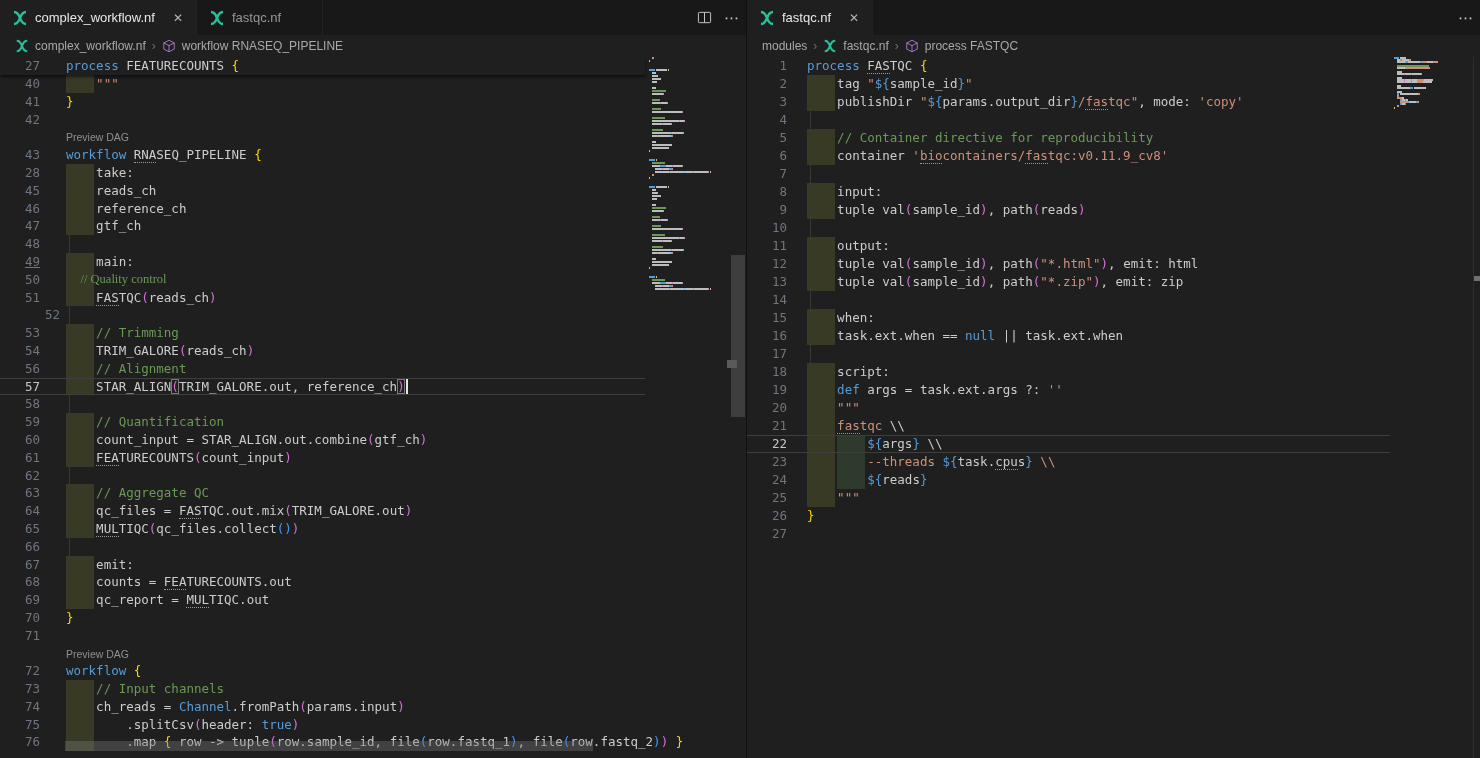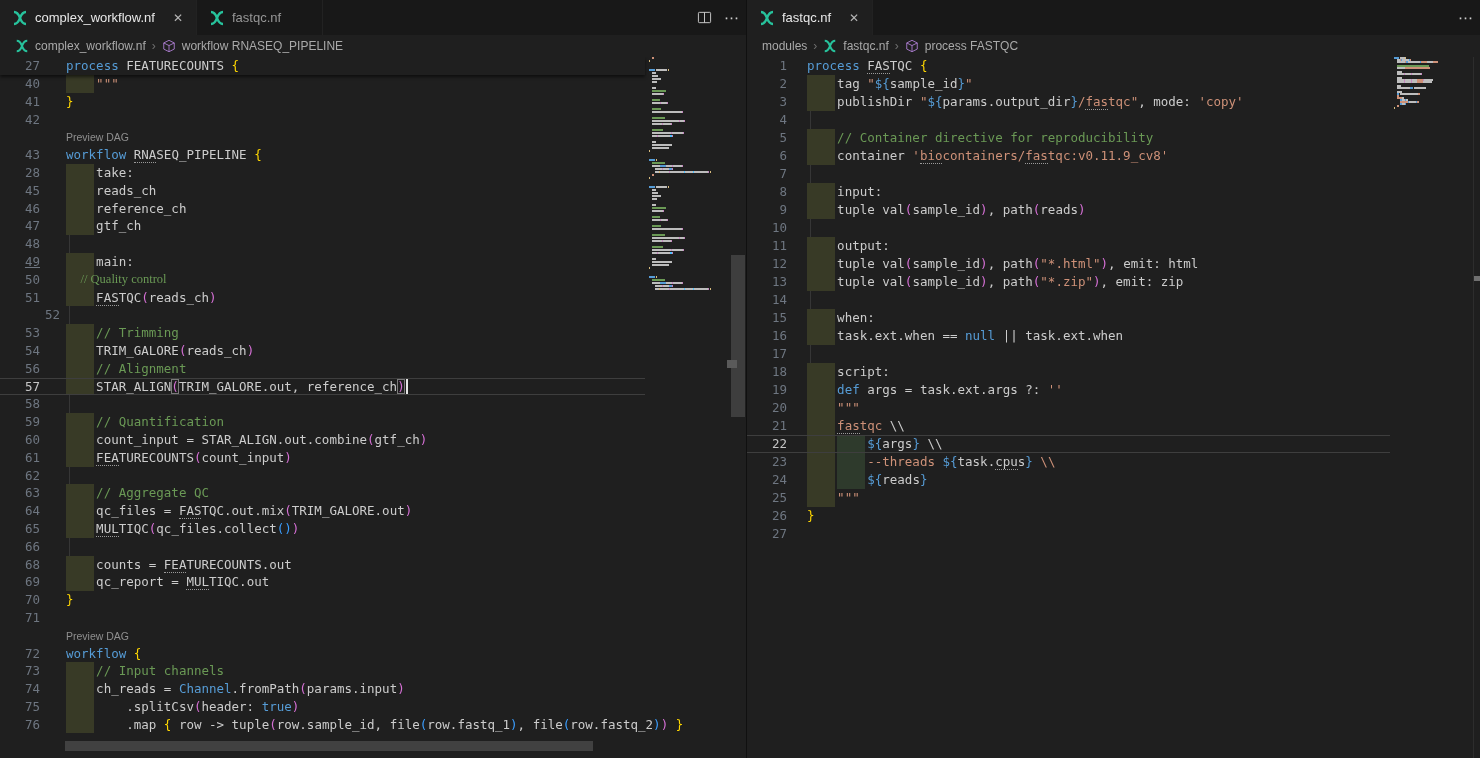--- a/index.html
+++ b/index.html
@@ -144,20 +144,21 @@
           <div class="crow"><span class="band" style="left: 66px;"></span><span class="curline" style="width: 645px;"></span><span class="ln lnb" style="width: 40px;">57</span><span class="ltext" style="left: 66px;"><span class="txt">    STAR_ALIGN</span><span class="box">(</span><span class="txt">TRIM_GALORE.out, reference_ch</span><span class="box">)</span><span class="caret"></span></span></div>
           <div class="crow"><span class="iguide" style="left: 69px;"></span><span class="ln" style="width: 40px;">58</span><span class="ltext" style="left: 66px;"></span></div>
           <div class="crow"><span class="band" style="left: 66px;"></span><span class="ln" style="width: 40px;">59</span><span class="ltext" style="left: 66px;"><span class="com">    // Quantification</span></span></div>
           <div class="crow"><span class="band" style="left: 66px;"></span><span class="ln" style="width: 40px;">60</span><span class="ltext" style="left: 66px;"><span class="txt">    count_input = STAR_ALIGN.out.combine</span><span class="p">(</span><span class="txt">gtf_ch</span><span class="p">)</span></span></div>
           <div class="crow"><span class="band" style="left: 66px;"></span><span class="ln" style="width: 40px;">61</span><span class="ltext" style="left: 66px;"><span class="txt">    </span><span class="txt"><span class="dotted">FEA</span>TURECOUNTS</span><span class="p">(</span><span class="txt">count_input</span><span class="p">)</span></span></div>
           <div class="crow"><span class="iguide" style="left: 69px;"></span><span class="ln" style="width: 40px;">62</span><span class="ltext" style="left: 66px;"></span></div>
           <div class="crow"><span class="band" style="left: 66px;"></span><span class="ln" style="width: 40px;">63</span><span class="ltext" style="left: 66px;"><span class="com">    // Aggregate QC</span></span></div>
           <div class="crow"><span class="band" style="left: 66px;"></span><span class="ln" style="width: 40px;">64</span><span class="ltext" style="left: 66px;"><span class="txt">    qc_files = </span><span class="txt"><span class="dotted">FAS</span>TQC</span><span class="txt">.out.mix</span><span class="p">(</span><span class="txt">TRIM_GALORE.out</span><span class="p">)</span></span></div>
           <div class="crow"><span class="band" style="left: 66px;"></span><span class="ln" style="width: 40px;">65</span><span class="ltext" style="left: 66px;"><span class="txt">    </span><span class="txt"><span class="dotted">MUL</span>TIQC</span><span class="p">(</span><span class="txt">qc_files.collect</span><span class="b">(</span><span class="b">)</span><span class="p">)</span></span></div>
           <div class="crow"><span class="iguide" style="left: 69px;"></span><span class="ln" style="width: 40px;">66</span><span class="ltext" style="left: 66px;"></span></div>
+          <div class="crow"><span class="band" style="left: 66px;"></span><span class="ln" style="width: 40px;">67</span><span class="ltext" style="left: 66px;"><span class="txt">    emit:</span></span></div>
           <div class="crow"><span class="band" style="left: 66px;"></span><span class="ln" style="width: 40px;">68</span><span class="ltext" style="left: 66px;"><span class="txt">    counts = </span><span class="txt"><span class="dotted">FEA</span>TURECOUNTS</span><span class="txt">.out</span></span></div>
           <div class="crow"><span class="band" style="left: 66px;"></span><span class="ln" style="width: 40px;">69</span><span class="ltext" style="left: 66px;"><span class="txt">    qc_report = </span><span class="txt"><span class="dotted">MUL</span>TIQC</span><span class="txt">.out</span></span></div>
           <div class="crow"><span class="ln" style="width: 40px;">70</span><span class="ltext" style="left: 66px;"><span class="y">}</span></span></div>
           <div class="crow"><span class="ln" style="width: 40px;">71</span><span class="ltext" style="left: 66px;"></span></div>
           <div class="crow"><span class="lens" style="left: 66px;">Preview DAG</span></div>
           <div class="crow"><span class="ln" style="width: 40px;">72</span><span class="ltext" style="left: 66px;"><span class="kw">workflow</span><span class="txt"> </span><span class="y">{</span></span></div>
           <div class="crow"><span class="band" style="left: 66px;"></span><span class="ln" style="width: 40px;">73</span><span class="ltext" style="left: 66px;"><span class="com">    // Input channels</span></span></div>
           <div class="crow"><span class="band" style="left: 66px;"></span><span class="ln" style="width: 40px;">74</span><span class="ltext" style="left: 66px;"><span class="txt">    ch_reads = </span><span class="kw">Channel</span><span class="txt">.fromPath</span><span class="p">(</span><span class="txt">params.input</span><span class="p">)</span></span></div>
           <div class="crow"><span class="band" style="left: 66px;"></span><span class="ln" style="width: 40px;">75</span><span class="ltext" style="left: 66px;"><span class="txt">        .splitCsv</span><span class="p">(</span><span class="txt">header: </span><span class="kw">true</span><span class="p">)</span></span></div>
           <div class="crow"><span class="band" style="left: 66px;"></span><span class="ln" style="width: 40px;">76</span><span class="ltext" style="left: 66px;"><span class="txt">        .map </span><span class="y">{</span><span class="txt"> row -&gt; tuple</span><span class="p">(</span><span class="txt">row.sample_id, file</span><span class="b">(</span><span class="txt">row.fastq_1</span><span class="b">)</span><span class="txt">, file</span><span class="b">(</span><span class="txt">row.fastq_2</span><span class="b">)</span><span class="p">)</span><span class="txt"> </span><span class="y">}</span></span></div>

